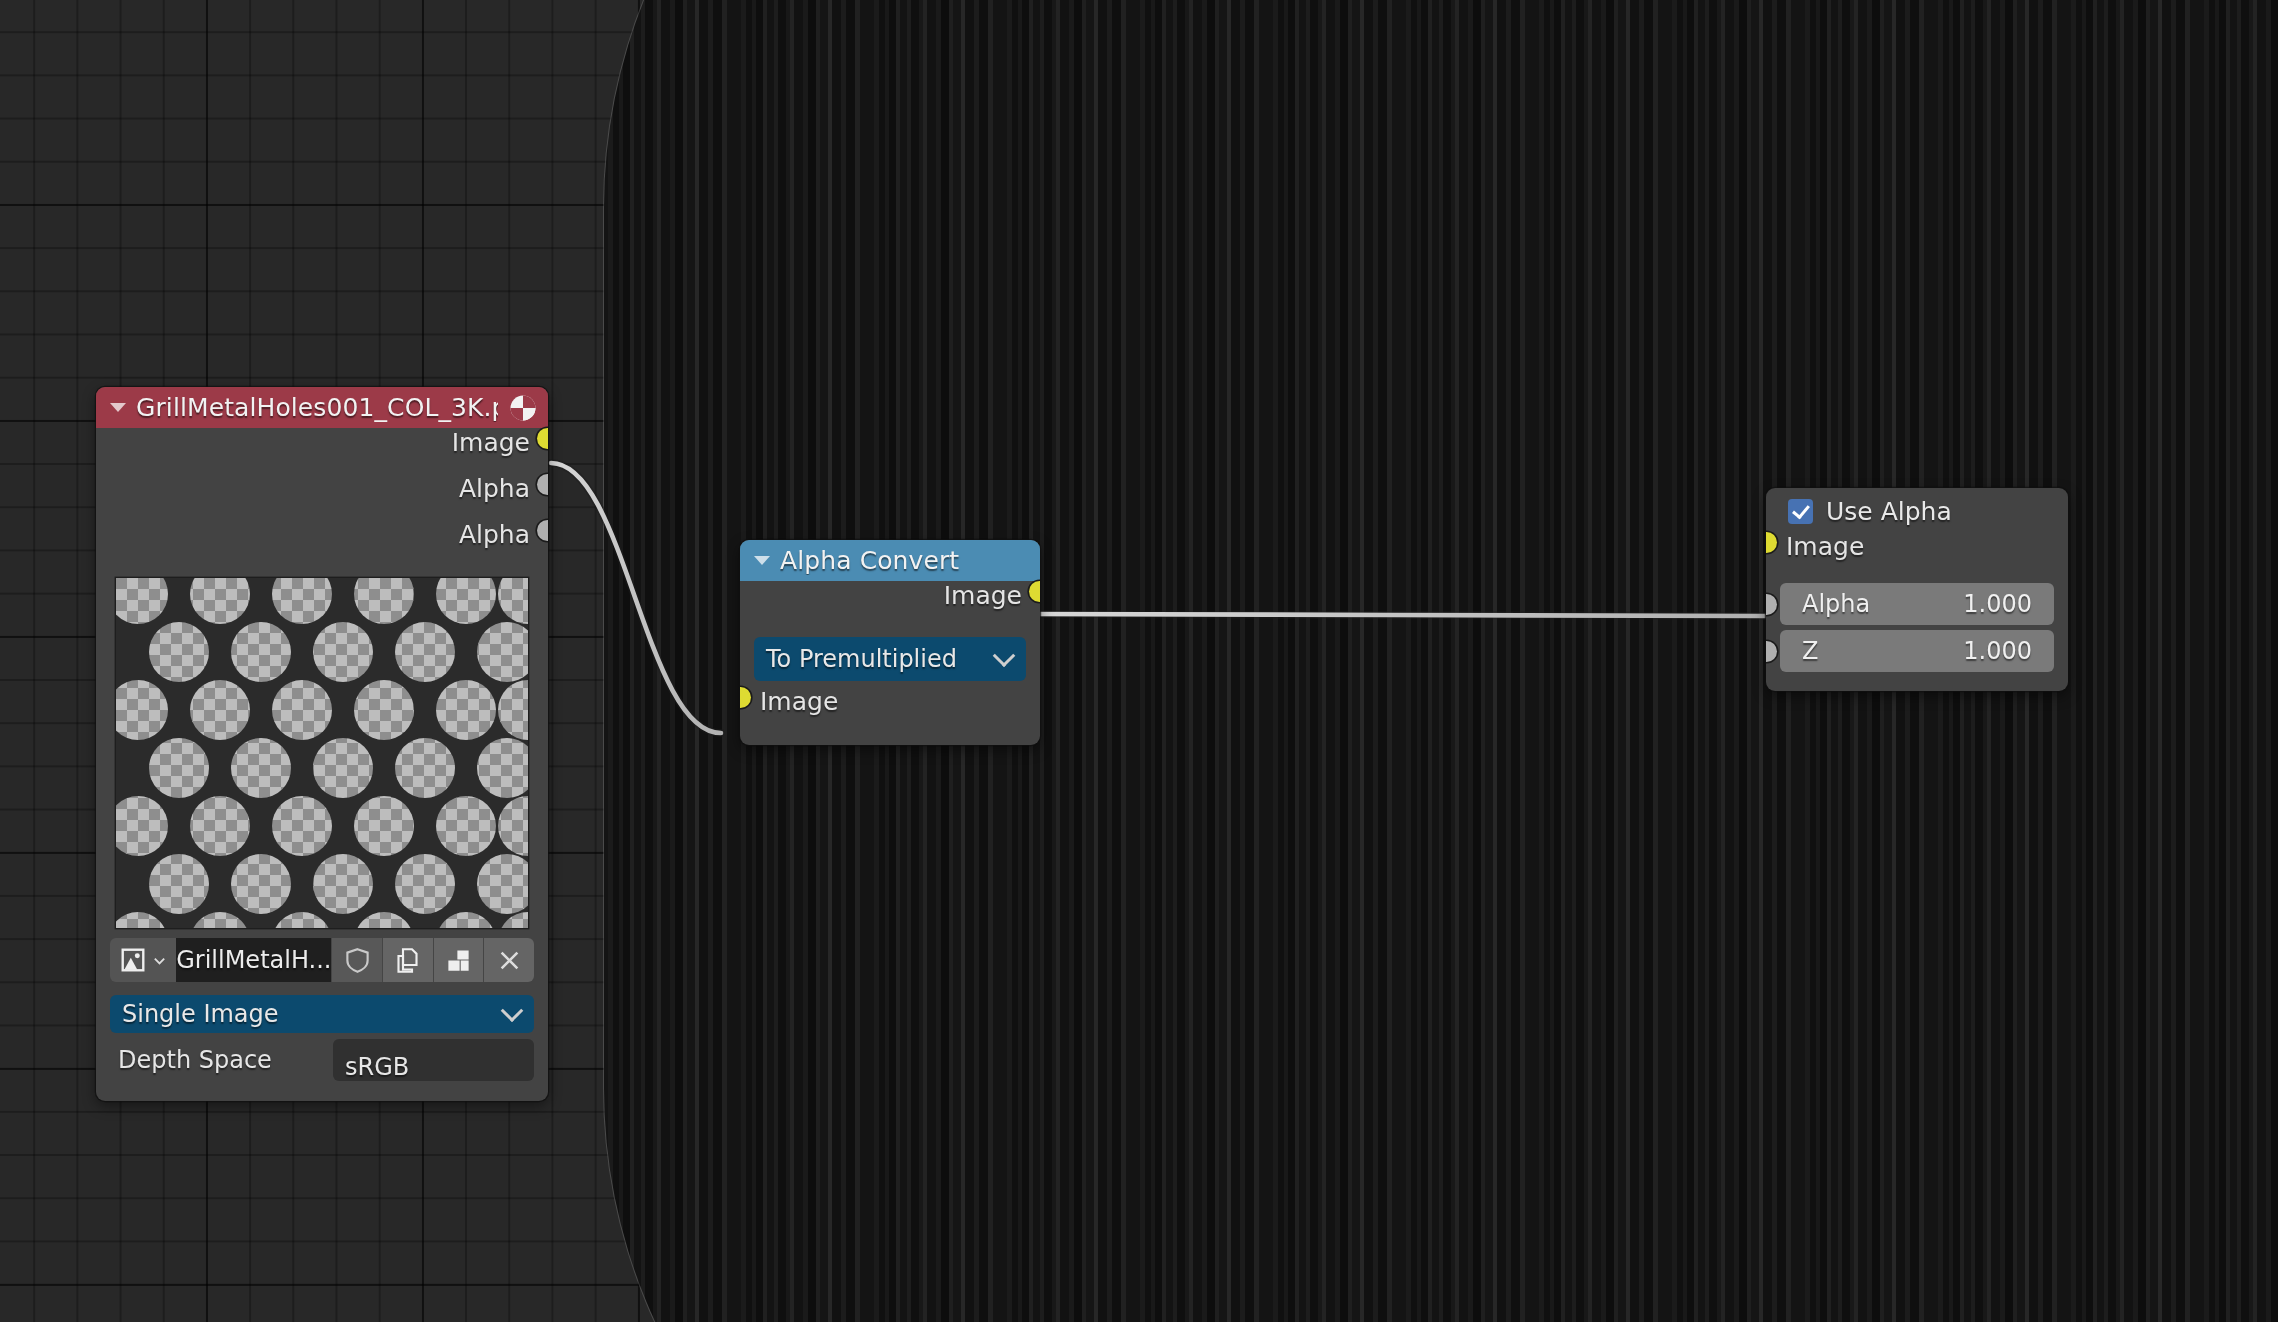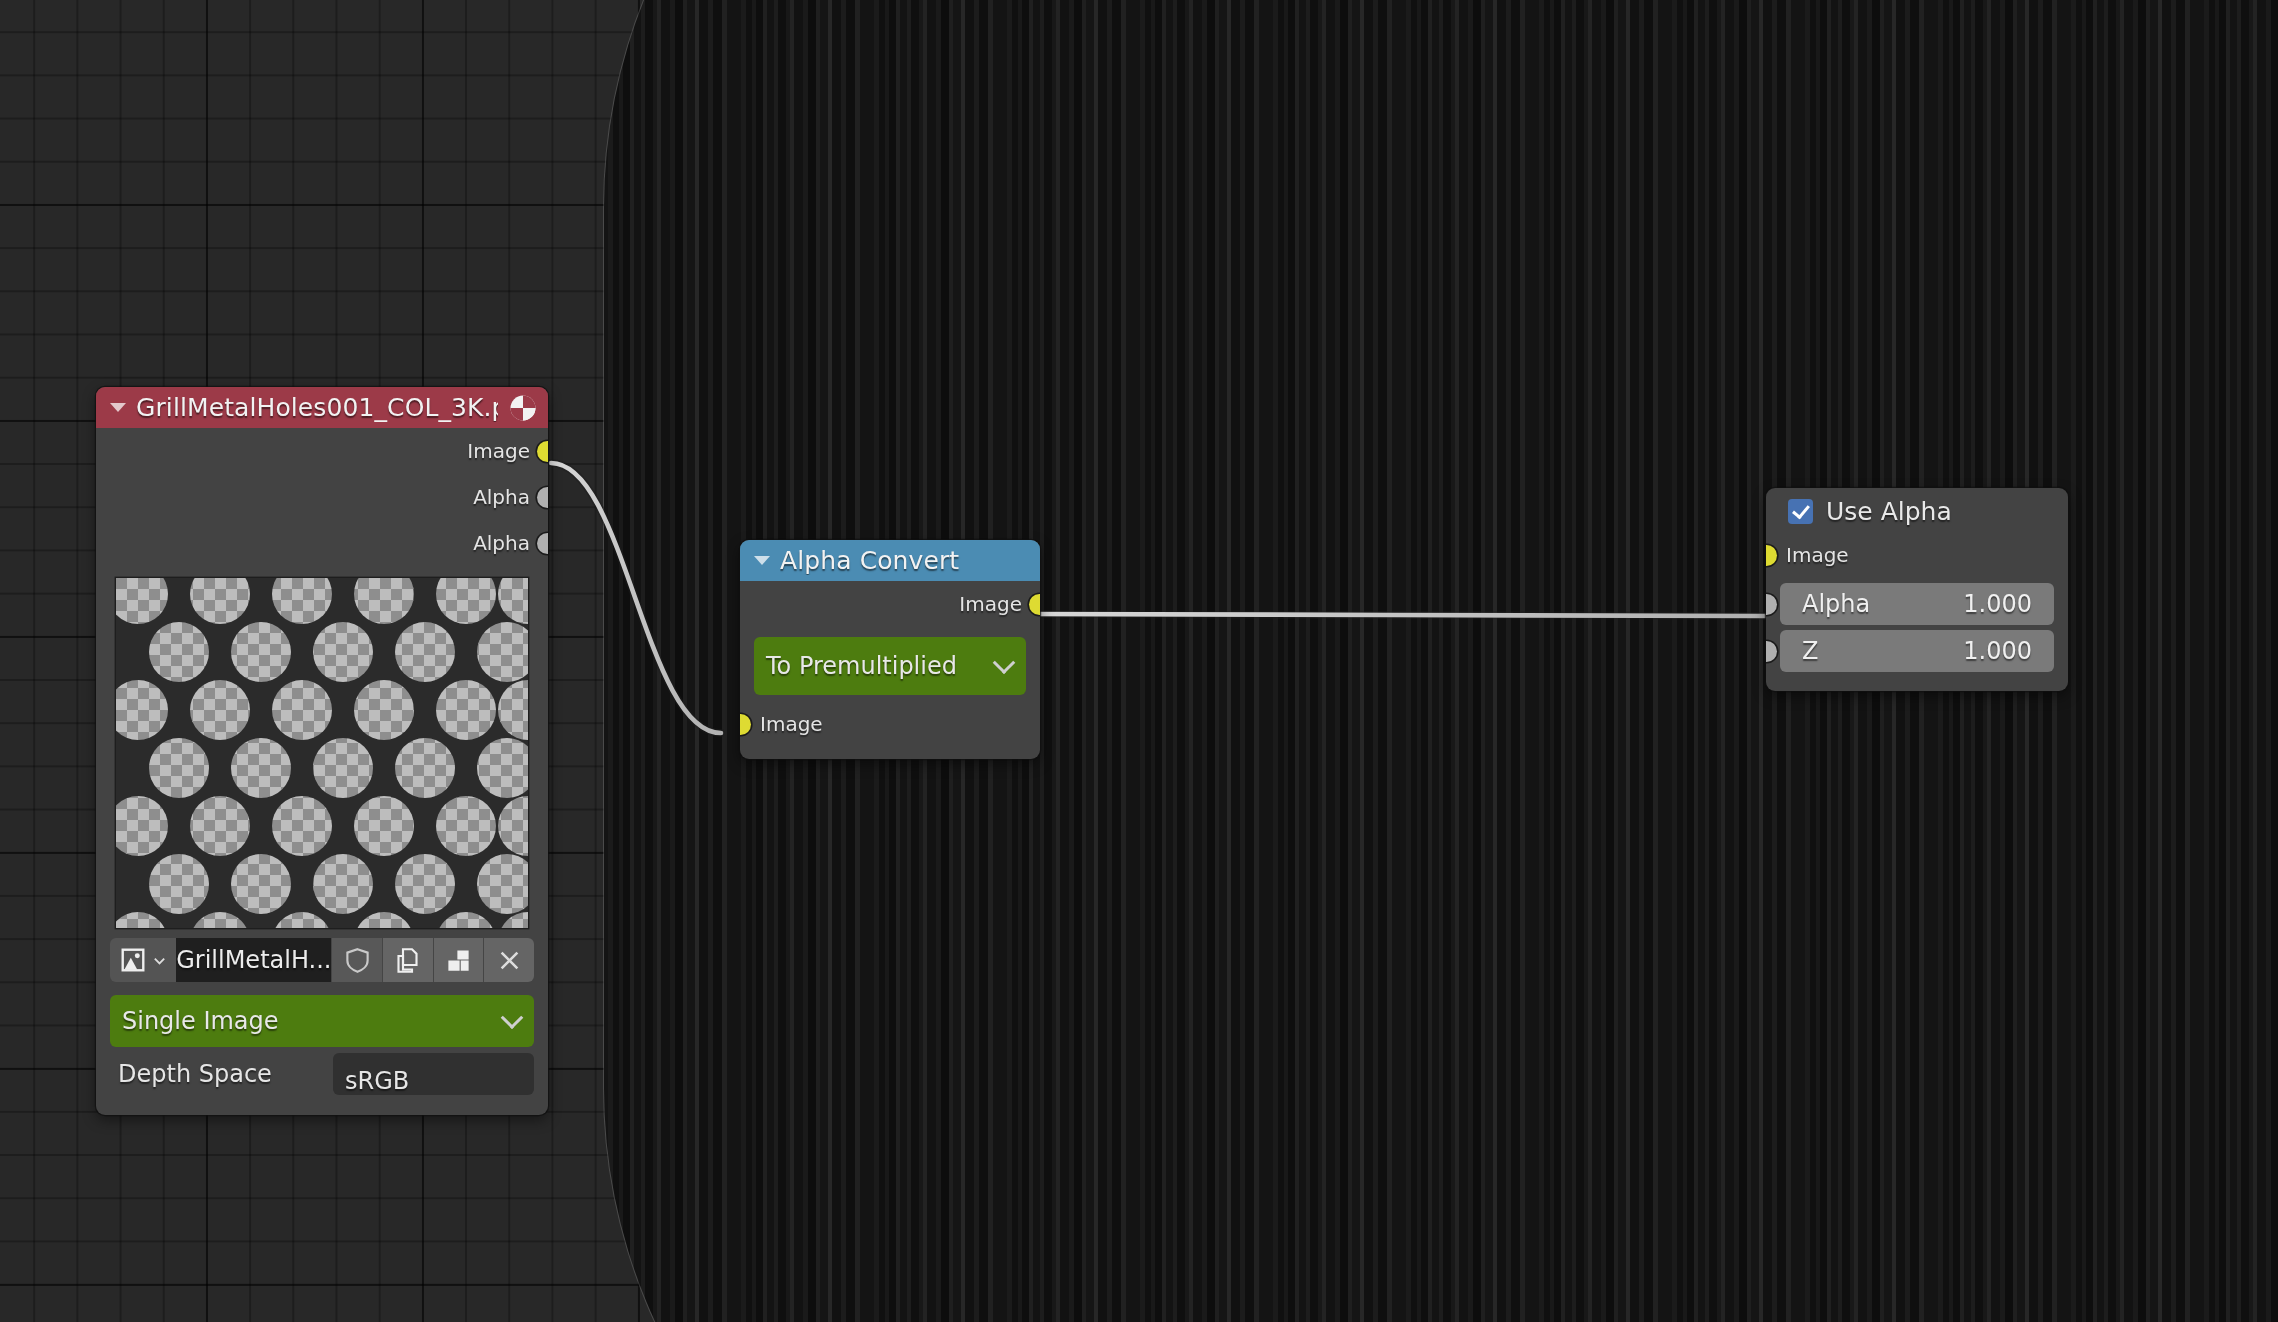--- a/index.html
+++ b/index.html
@@ -130,46 +130,45 @@
   .hdr-red { background: #9c3a48; }
   .hdr-blue { background: #4b8cb3; }
 
   .node-body { padding: 0; }
 
   
   .row {
     position: relative;
     height: 46px;
     display: flex;
-    align-items: center;
-    font-size: 20px;
+    font-size: 25px;
     color: #e5e5e5;
     text-shadow: 0 1.5px 1.5px rgba(0,0,0,0.5);
   }
   .row.out { justify-content: flex-end; padding-right: 18px; }
   .row.in  { justify-content: flex-start; padding-left: 20px; }
 
   .socket {
     position: absolute;
     width: 21px; height: 21px;
     border-radius: 50%;
     box-shadow: 0 0 0 1.6px #1b1b1b;
   }
   .socket.yellow { background: #dedb32; }
   .socket.gray   { background: #b0b0b0; }
 
   
   .widget {
     margin: 6px 14px;
     height: 42px;
     border-radius: 6px;
-    background: #4d7c0f;
-    display: flex;
-    align-items: center;
-    padding: 8px 12px;
+    background: #0c4a6e;
+    display: flex;
+    align-items: center;
+    padding: 1px 12px;
     font-size: 24px;
     color: #e8e8e8;
     position: relative;
     text-shadow: 0 1.5px 1.5px rgba(0,0,0,0.5);
     text-align: right;
   }
   .widget .chev {
     position: absolute;
     right: 14px;
     top: 50%;

